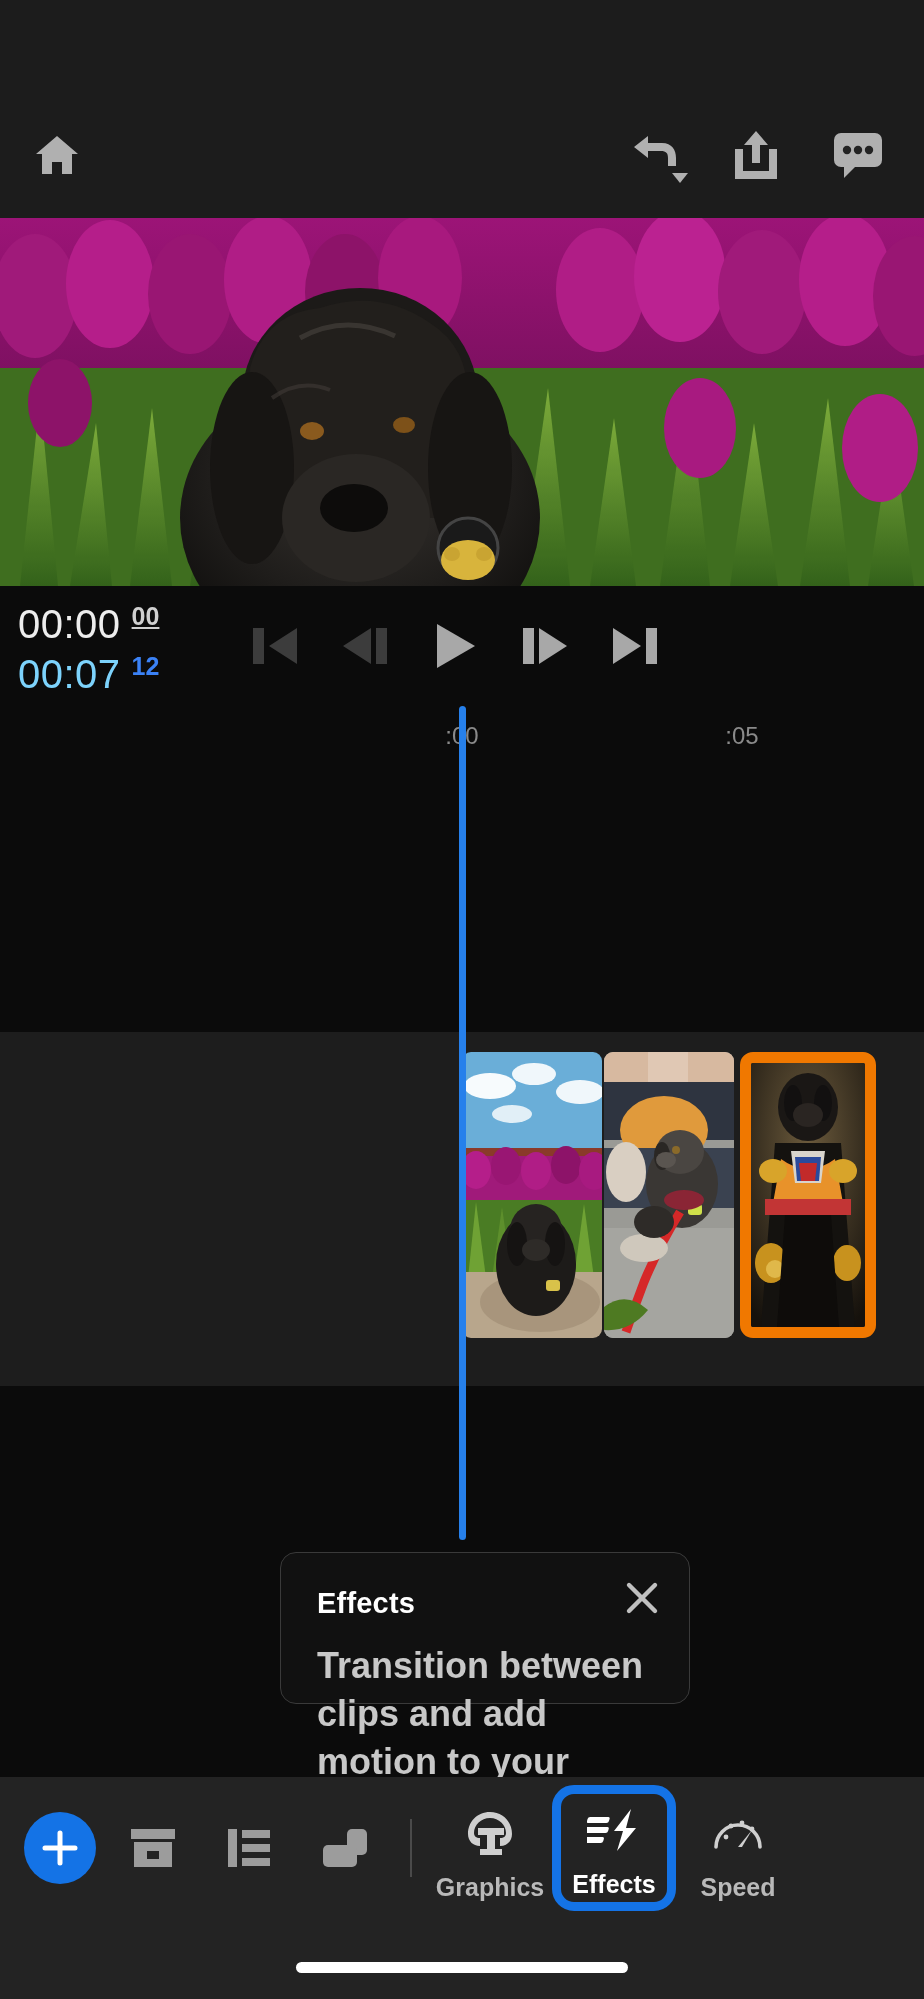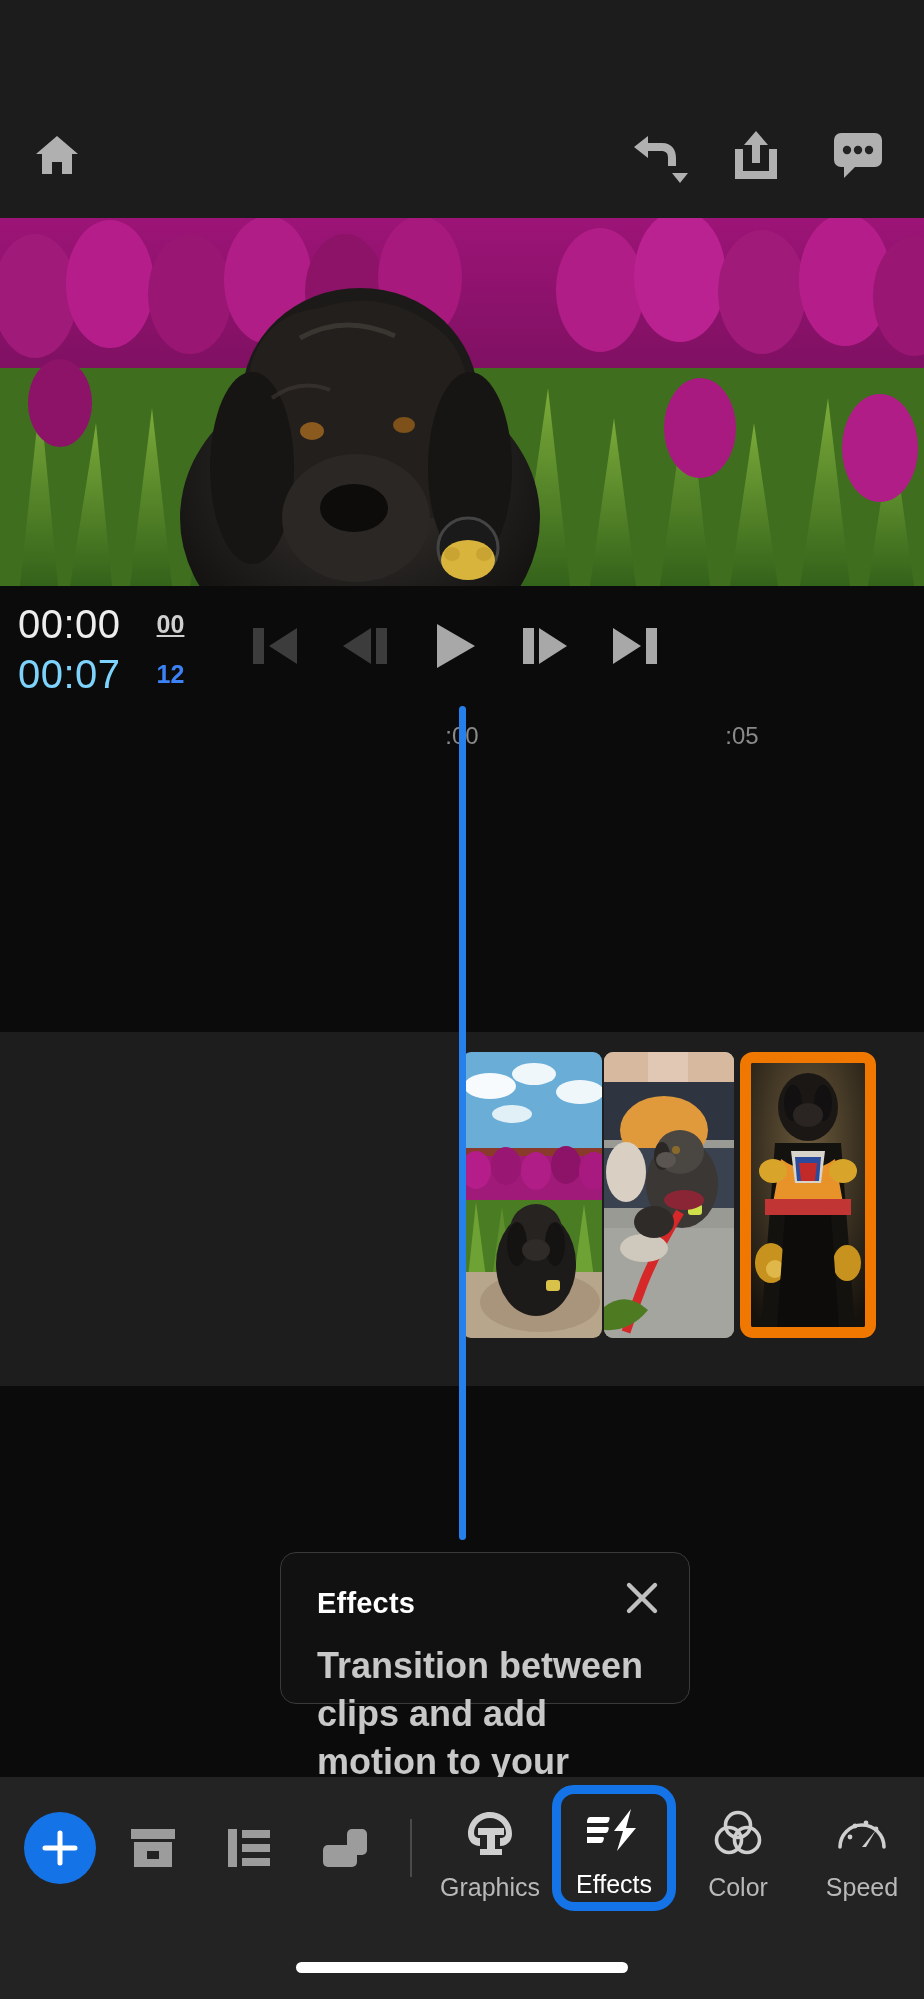--- a/index.html
+++ b/index.html
@@ -63,21 +63,21 @@
   
   .transport {
     position:absolute; top:586px; left:0;
     width:924px; height:120px;
     background:#0b0b0b;
   }
   .tc-block {
     position:absolute; left:18px; top:18px;
     line-height:1;
   }
-  .tc-row { display:flex; align-items:center;gap:25px; }
+  .tc-row { display:flex; align-items:flex-start; }
   .tc-cur { font-size:40px; color:#ededed; letter-spacing:0.5px; }
   .tc-cur-fr { font-size:25px; color:#d0d0d0; margin-left:11px; font-weight:bold;text-decoration:underline; }
   .tc-dur { font-size:40px; color:#7dd3fc; letter-spacing:0.5px; }
   .tc-dur-fr { font-size:25px; color:#3b82f6; margin-left:11px; font-weight:bold; }
   .tc-row + .tc-row { margin-top:10px; }
 
   .transport-btns {
     position:absolute; left:240px; top:0;
     width:430px; height:120px;
     display:flex; align-items:center; justify-content:space-between;
@@ -177,20 +177,21 @@
     width:2px; height:58px;
     background:#4a4a4a;
     margin:0 16px 0 26px;
     flex:0 0 auto;
   }
   .tb-tabs {
     display:flex; align-items:flex-start;
     flex:1 1 auto;
     height:142px;
     padding-top:14px;
+    font-weight:bold;
   }
   .tb-tab {
     width:124px;
     display:flex; flex-direction:column;
     align-items:center; justify-content:flex-start;
     position:relative;
     padding-top:14px;
     flex:0 0 auto;
   }
   .tb-tab .tab-ico {
@@ -557,30 +558,20 @@
           <svg width="54" height="46" viewBox="0 0 54 46">
             <rect x="4" y="10" width="22" height="6" rx="2" fill="#ffffff" transform="skewX(-16)"></rect>
             <rect x="2" y="20" width="26" height="6" rx="2" fill="#ffffff" transform="skewX(-16)"></rect>
             <rect x="6" y="30" width="20" height="6" rx="2" fill="#ffffff" transform="skewX(-16)"></rect>
             <path d="M44 2 L27 24 L36 24 L30 44 L49 21 L39 21 Z" fill="#ffffff"></path>
           </svg>
         </div>
         <div class="tab-lbl">Effects</div>
       </div>
 
-      <div class="tb-tab">
-        <div class="tab-ico">
-          <svg width="52" height="48" viewBox="0 0 52 48">
-            <circle cx="26" cy="16" r="12.5" fill="none" stroke="#cfcfcf" stroke-width="3.6"></circle>
-            <circle cx="17" cy="31" r="12.5" fill="none" stroke="#cfcfcf" stroke-width="3.6"></circle>
-            <circle cx="35" cy="31" r="12.5" fill="none" stroke="#cfcfcf" stroke-width="3.6"></circle>
-          </svg>
-        </div>
-        <div class="tab-lbl">Color</div>
-      </div>
 
       <div class="tb-tab">
         <div class="tab-ico">
           <svg width="52" height="44" viewBox="0 0 52 44">
             <path d="M4 36 A22 22 0 1 1 48 36" fill="none" stroke="#cfcfcf" stroke-width="3.6" stroke-linecap="round"></path>
             <circle cx="14" cy="26" r="2.4" fill="#cfcfcf"></circle>
             <circle cx="19" cy="15" r="2.4" fill="#cfcfcf"></circle>
             <circle cx="30" cy="12" r="2.4" fill="#cfcfcf"></circle>
             <circle cx="40" cy="18" r="2.4" fill="#cfcfcf"></circle>
             <path d="M26 36 L40 19 L30 36 Z" fill="#cfcfcf"></path>

